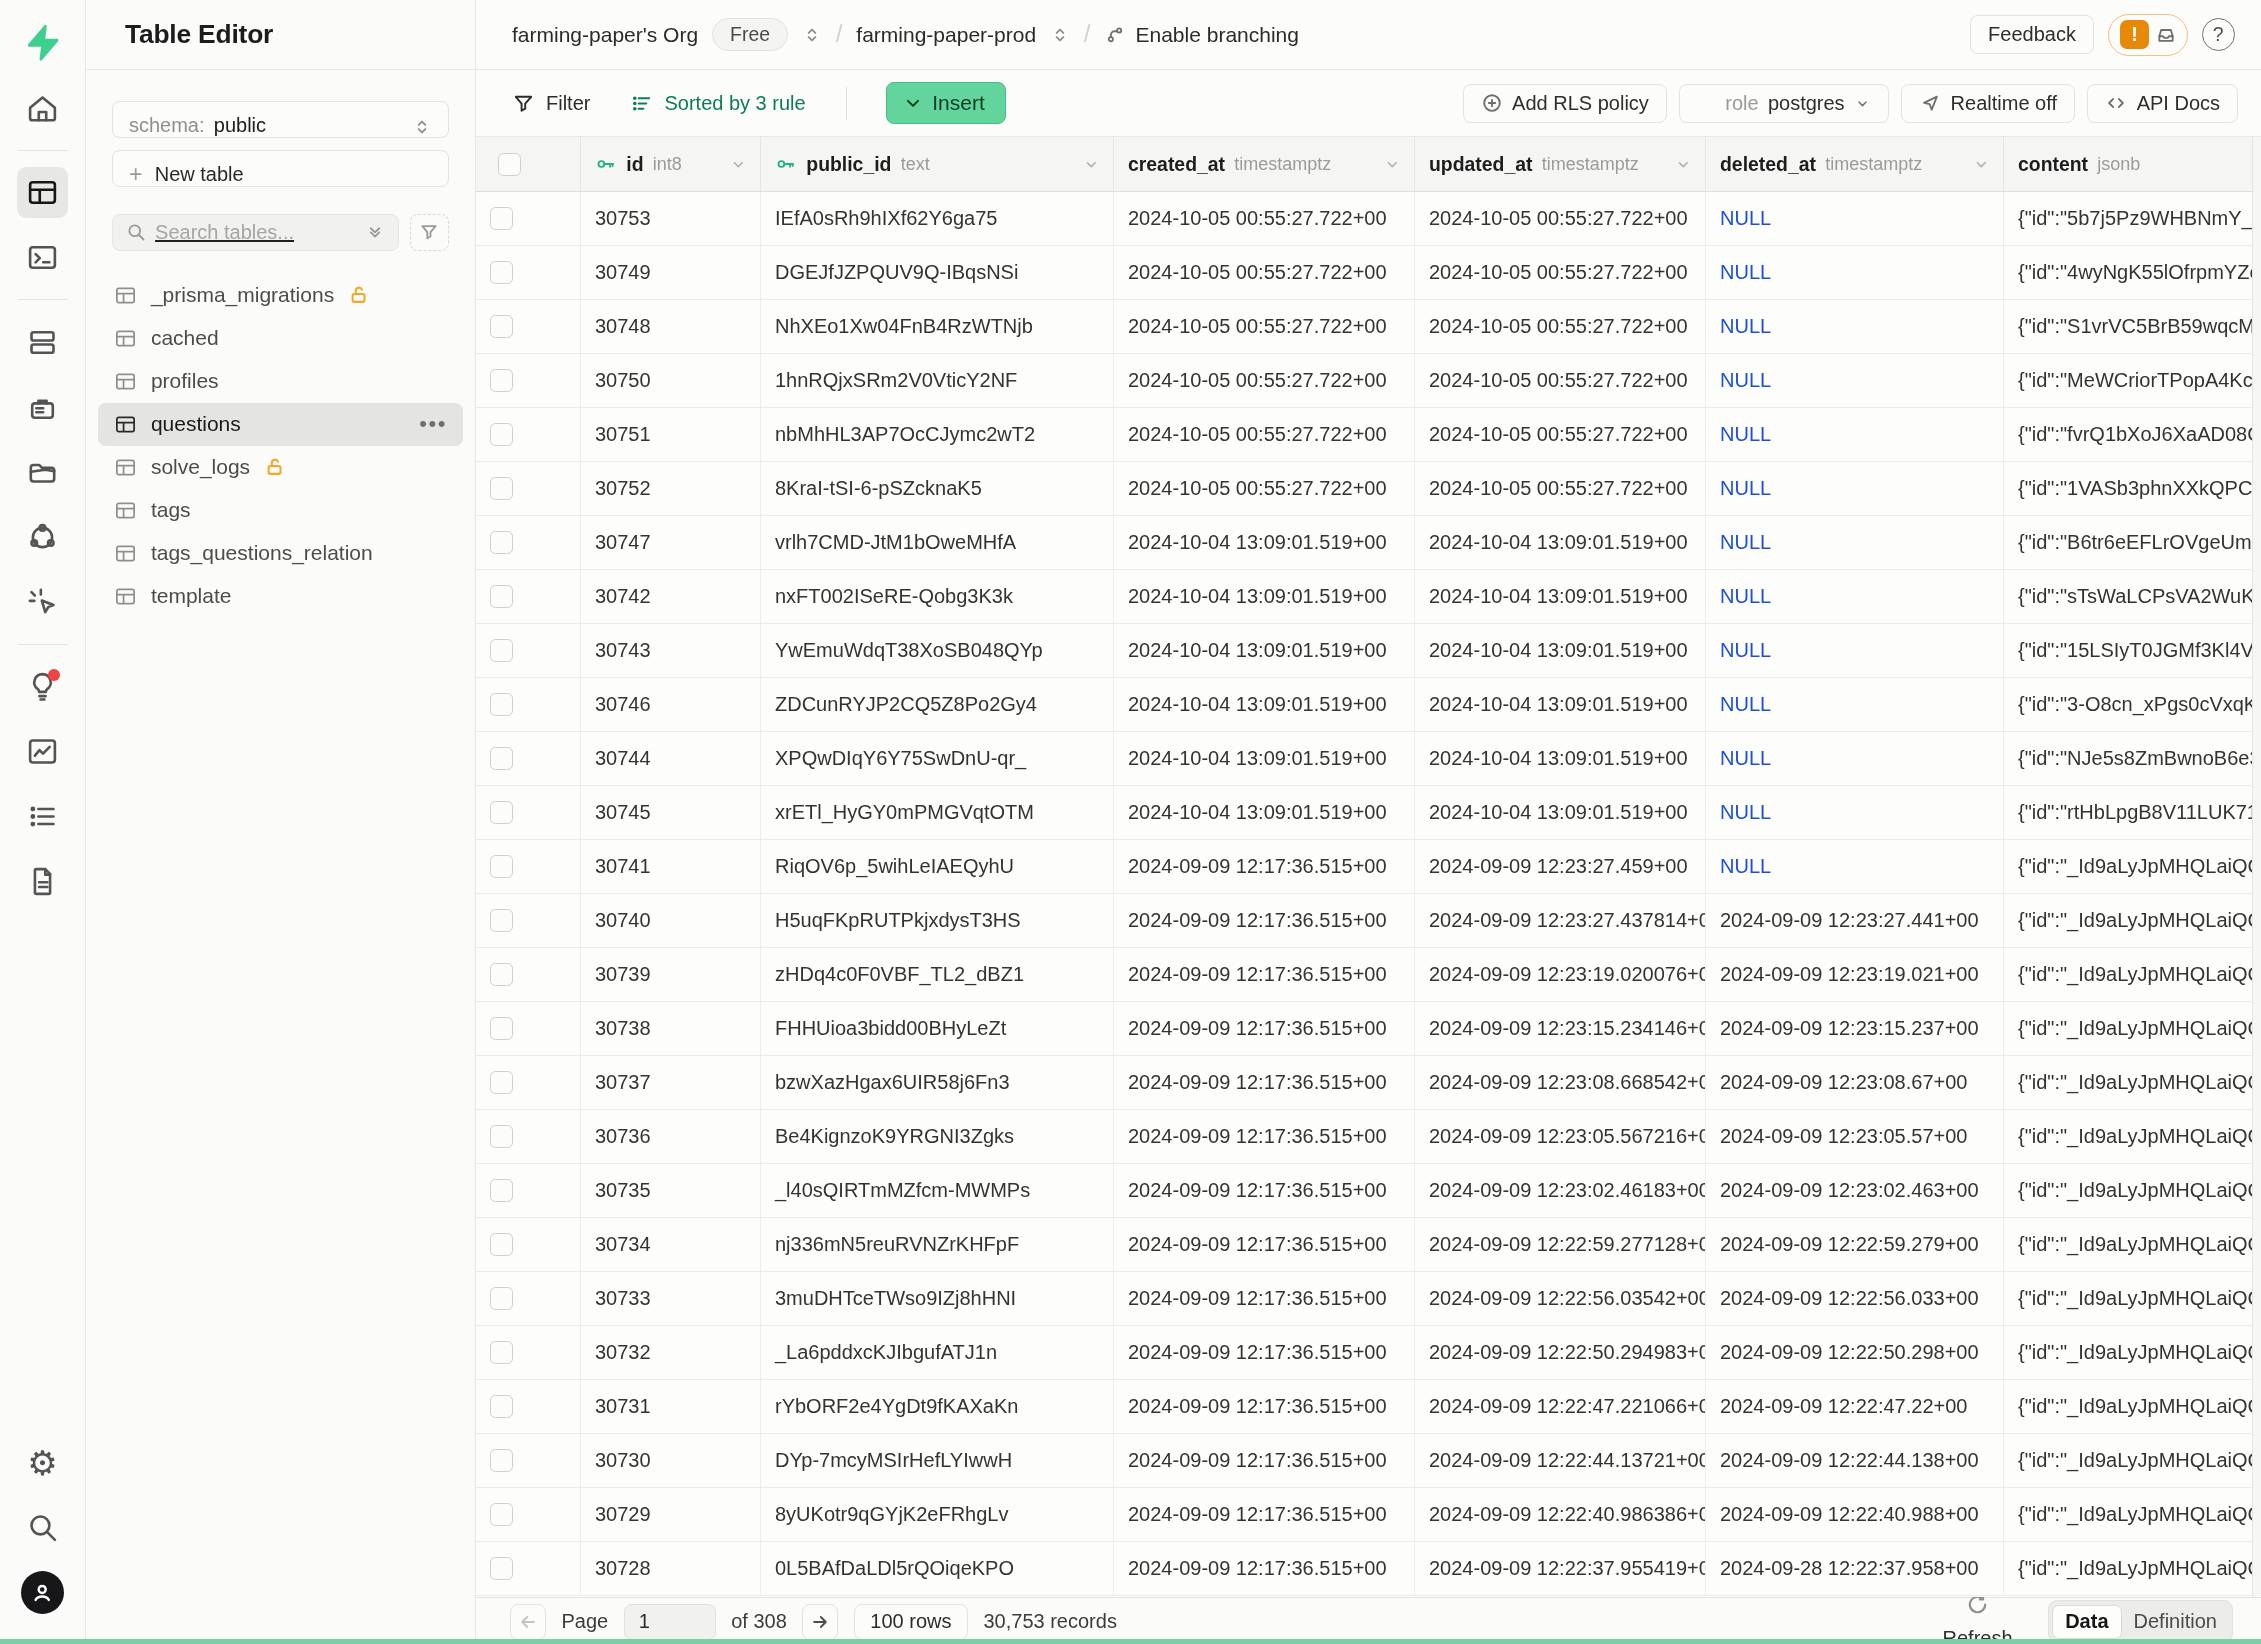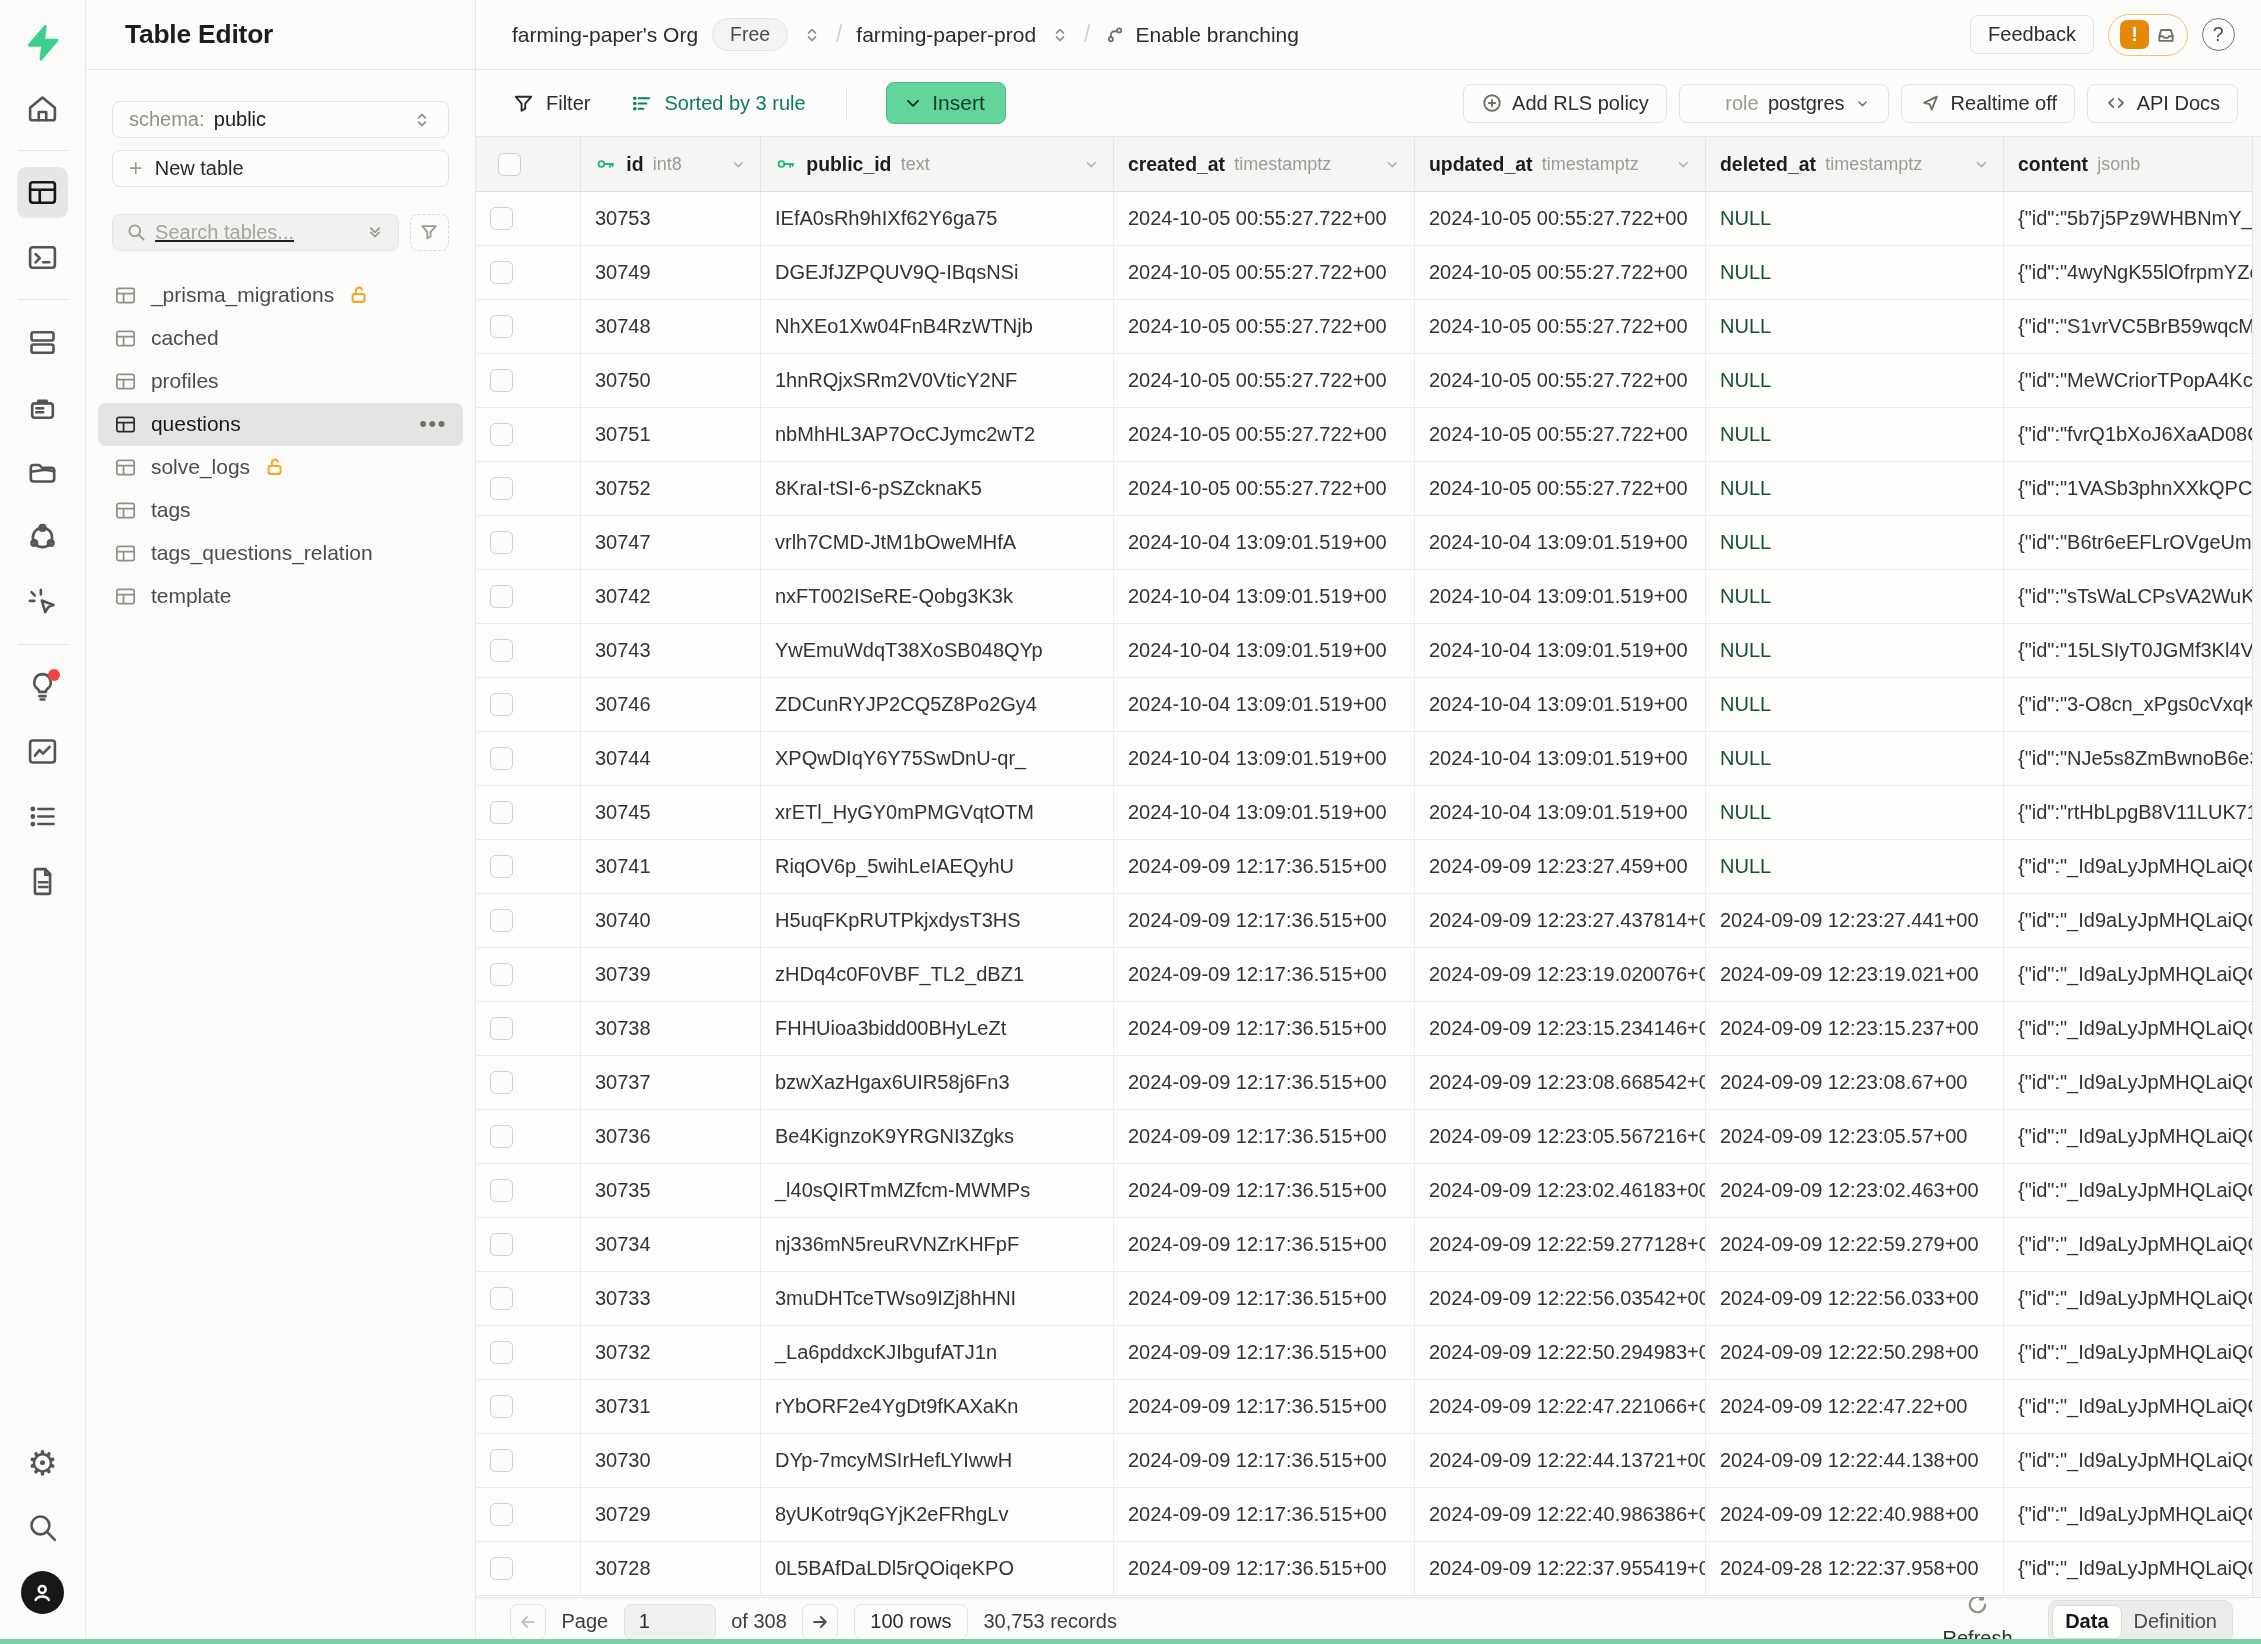--- a/index.html
+++ b/index.html
@@ -17,21 +17,21 @@
   .red-dot { position:absolute; top:7.8px; right:7.8px; width:12.4px; height:12.4px; border-radius:50%; background:#ef4444; }
   .gear-glyph { font-size:34px; line-height:1; color:#545454; }
   .avatar { width:43px; height:43px; border-radius:50%; background:#17171a; display:flex; align-items:center; justify-content:center; }
   .avatar svg { width:26.4px; height:26.4px; stroke:#ffffff; fill:none; stroke-width:2.2; stroke-linecap:round; }
 
   
   .sidebar { width:390px; height:100%; background:#fbfbfa; border-right:0.8px solid #e7e7e5; flex-shrink:0; display:flex; flex-direction:column; }
   .sidebar-head { height:70px; border-bottom:0.8px solid #e7e7e5; display:flex; align-items:center; padding-left:39px; }
   .sidebar-title { font-size:26.4px; font-weight:700; letter-spacing:-0.2px; color:#1c1c1c; }
   .sidebar-controls { padding:31px 26.4px 0; display:flex; flex-direction:column; gap:12.4px; }
-  .select-box, .newtable-btn { height:37px; border:0.8px solid #e2e2e0; border-radius:7.8px; background:#fcfcfb; display:flex; align-items:center; padding:0 15.5px; font-size:20px; cursor:pointer; }
+  .select-box, .newtable-btn { height:37px; border:0.8px solid #e2e2e0; border-radius:7.8px; background:#fcfcfb; display:flex; align-items:flex-end; padding:0 15.5px; font-size:20px; cursor:pointer; }
   .select-box .muted { color:#8f8f8c; margin-right:9.3px; }
   .select-box .grow { flex:1; }
   .chev-ud { width:20px; height:20px; stroke:#8f8f8c; fill:none; stroke-width:2.2; stroke-linecap:round; stroke-linejoin:round; }
   .newtable-btn { gap:12.4px; color:#2a2a2a; }
   .plus-glyph { font-size:23px; color:#9a9a97; line-height:1; }
   .search-row { display:flex; gap:11px; margin-top:14px; }
   .search-input { flex:1; height:37px; background:#f1f1ef; border:0.8px solid #e5e5e3; border-radius:7.8px; display:flex; align-items:center; padding:0 12.4px; gap:9.3px;text-decoration:underline; }
   .search-input input { border:none; outline:none; background:transparent; font-size:20px; color:#3a3a3a; width:100%; font-family:inherit; }
   .search-input input::placeholder { color:#a5a5a2; }
   .icon-sm { width:20px; height:20px; stroke:#9a9a97; fill:none; stroke-width:2.2; stroke-linecap:round; stroke-linejoin:round; flex-shrink:0; }
@@ -79,21 +79,21 @@
   .hcell .col-name { font-weight:700; color:#1d1d1d; }
   .hcell .col-type { color:#9b9b98; font-size:18px;text-align:center; }
   .hcell .hgrow { flex:1; }
   .key-icon { width:22px; height:22px; stroke:#24b47e; fill:none; stroke-width:2; stroke-linecap:round; flex-shrink:0; }
   .chev-dn { width:18.6px; height:18.6px; stroke:#b5b5b2; fill:none; stroke-width:2.2; stroke-linecap:round; stroke-linejoin:round; flex-shrink:0; }
   .checkbox { width:23px; height:23px; border:1.6px solid #cfcfcc; border-radius:5.4px; background:#fcfcfb; display:inline-block; }
   .c-check { display:flex; align-items:center; padding-left:22px; }
   .rows-area { position:absolute; top:55px; left:0; right:0; bottom:0; overflow:hidden; }
   .row { height:54px; border-bottom:0.8px solid #ebebe9; background:#fdfdfc; }
   .cell { display:flex; align-items:center; padding:0 12.4px 0 14px; font-size:20px; color:#333331; border-right:0.8px solid #ededeb; white-space:nowrap; overflow:hidden; min-width:0; }
-  .cell.is-null { color:#14532d; }
+  .cell.is-null { color:#1d4ed8; }
   .c-content { border-right:none; }
   .scroll-gutter { position:absolute; top:0; right:0; width:9.3px; bottom:0; background:#f6f6f5; border-left:0.8px solid #e5e5e3; }
 
   
   .footer { height:48px; border-top:0.8px solid #e4e4e2; background:#fbfbfa; display:flex; align-items:center; padding:0 28px 0 34px; gap:15.5px; flex-shrink:0; font-size:20px; color:#3c3c3a; }
   .nav-btn { width:36px; height:36px; border:0.8px solid #e2e2e0; border-radius:7.8px; background:#fcfcfb; display:flex; align-items:center; justify-content:center; cursor:pointer; }
   .nav-btn svg { width:20px; height:20px; stroke:#4c4c4a; fill:none; stroke-width:2.2; stroke-linecap:round; stroke-linejoin:round; }
   .nav-btn.disabled svg { stroke:#c3c3c0; }
   .page-input { width:92px; height:36px; border:0.8px solid #e0e0de; border-radius:7.8px; background:#f1f1ef; font-size:20px; padding:0 14px; color:#2c2c2c; font-family:inherit; outline:none; }
   .rows-btn { height:36px; border:0.8px solid #e2e2e0; border-radius:7.8px; background:#fcfcfb; padding:0 15.5px; display:flex; align-items:center; font-size:20px; color:#2c2c2c; cursor:pointer; }

